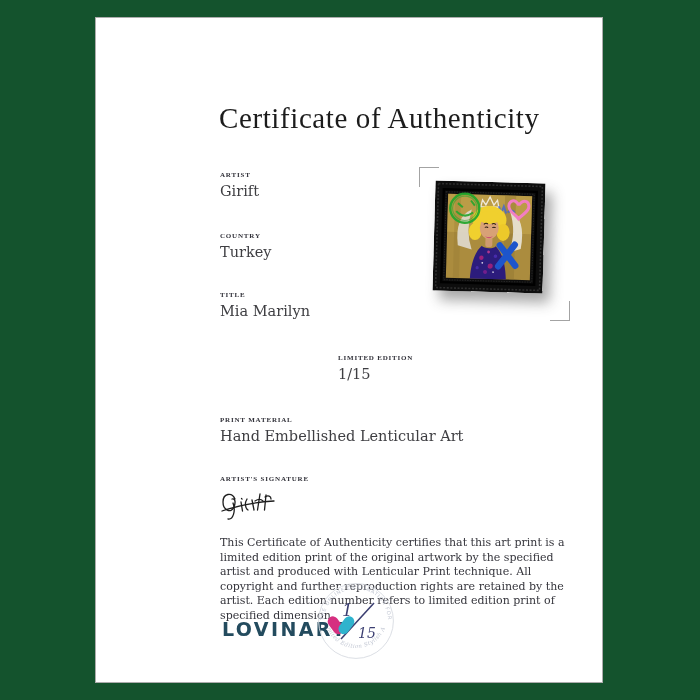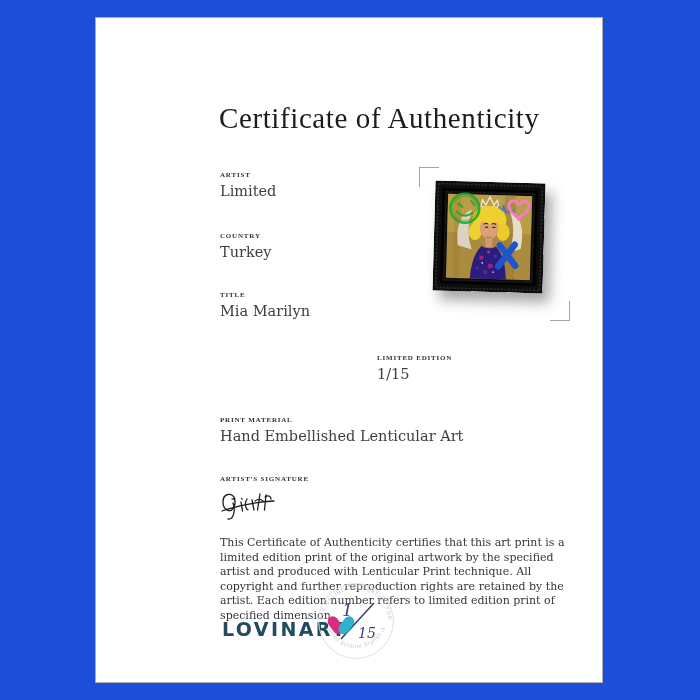--- a/index.html
+++ b/index.html
@@ -1,17 +1,17 @@
 <!DOCTYPE html>
 <html><head>
 <meta charset="utf-8">
 <style>
   * { margin:0; padding:0; box-sizing:border-box; }
   body { width:700px; height:700px; background:#ffffff; font-family:"Liberation Sans", sans-serif; }
-  .canvas { position:relative; width:700px; height:700px; background:#1d4ed8; overflow:hidden; }
+  .canvas { position:relative; width:700px; height:700px; background:#14532d; overflow:hidden; }
   .page {
     position:absolute; left:95px; top:17px; width:508px; height:666px;
     background:#ffffff; border:1px solid #acacac;
   }
   .title {
     position:absolute; left:123px; top:84px;
     font-family:"Liberation Serif", serif; font-size:29px; font-weight:400;
     color:#1c1c1c; letter-spacing:0.6px; white-space:nowrap;
   }
   .field { position:absolute; }
@@ -20,21 +20,21 @@
     letter-spacing:0.8px; color:#32323a; white-space:nowrap;
   }
   .field .val {
     margin-top:4px; font-family:"DejaVu Serif", serif; font-size:14.5px;
     color:#3e3e42; white-space:nowrap;
   }
   .f-artist   { left:124px; top:153px; }
   .f-country  { left:124px; top:197px;margin-top:17px; }
   .f-title    { left:124px; top:273px; }
   .f-dims     { left:124px; top:336px; }
-  .f-edition  { left:242px; top:336px;margin-left:39px; }
+  .f-edition  { left:242px; top:336px; }
   .f-year     { left:358px; top:336px; }
   .f-material { left:124px; top:398px; }
   .f-sign     { left:124px; top:457px; }
   .sig-svg { margin-top:7px; display:block; }
   .legal {
     position:absolute; left:124px; top:518px; width:358px;
     font-family:"DejaVu Serif", serif; font-size:11px; line-height:14.5px;
     color:#35353c; text-align:left;
   }
   
@@ -60,21 +60,21 @@
 </head>
 <body>
 
 <div class="canvas">
   <div class="page">
 
     <div class="title">Certificate of Authenticity</div>
 
     <div class="field f-artist">
       <div class="lbl">ARTIST</div>
-      <div class="val">Limited</div>
+      <div class="val">Girift</div>
     </div>
 
     <div class="field f-country">
       <div class="lbl">COUNTRY</div>
       <div class="val">Turkey</div>
     </div>
 
     <div class="field f-title">
       <div class="lbl">TITLE</div>
       <div class="val">Mia Marilyn</div>

